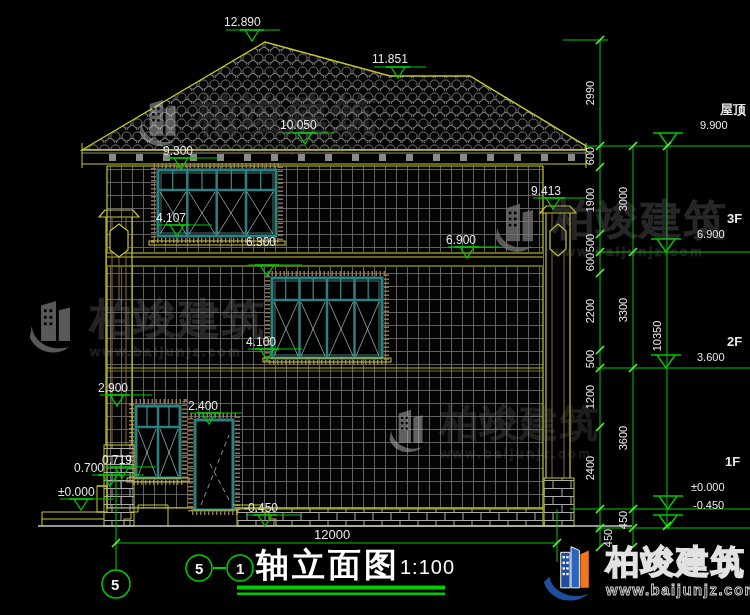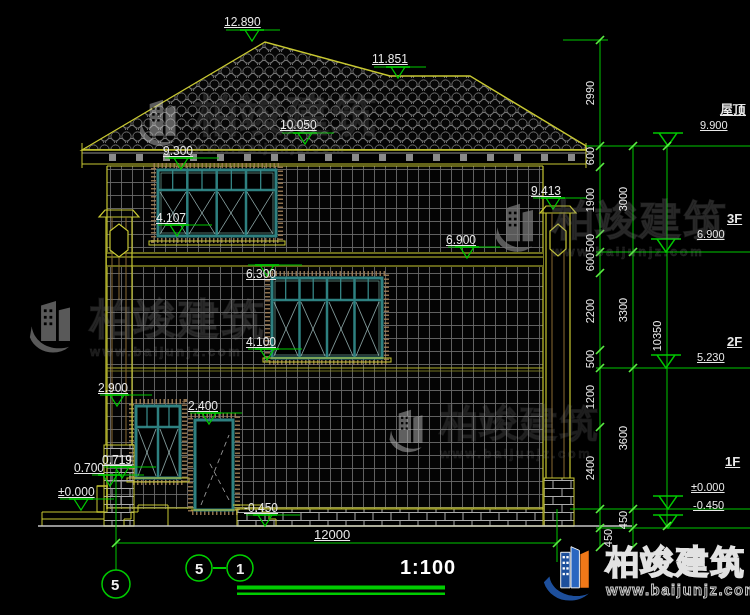--- a/index.html
+++ b/index.html
@@ -1,27 +1,27 @@
 <!DOCTYPE html>
 <html><head>
 <meta charset="utf-8">
 <style>
   html,body{margin:0;padding:0;background:#000;}
   #canvas{position:relative;width:750px;height:615px;background:#000;overflow:hidden;
           font-family:"Liberation Sans",sans-serif;}
   #linework{position:absolute;left:0;top:0;}
-  .lbl{position:absolute;color:#e9e9e9;font-size:12px;line-height:1;white-space:nowrap;text-decoration:underline;}
+  .lbl{position:absolute;color:#e9e9e9;font-size:12px;line-height:1;white-space:nowrap;}
   .lbl.cn{font-weight:bold;font-size:13px;margin-left:24px;}
   .lbl.lv{font-size:11px;}
   .rot{position:absolute;width:56px;height:14px;line-height:14px;text-align:center;
        color:#e9e9e9;font-size:11px;white-space:nowrap;
        transform:rotate(-90deg);transform-origin:center;}
   .bubble-num{position:absolute;color:#f0f0f0;font-weight:bold;font-size:15px;line-height:1;}
   .title-name{position:absolute;color:#fff;font-weight:bold;font-size:33px;line-height:1;letter-spacing:3px;}
-  .title-scale{position:absolute;color:#fff;font-weight:bold;font-size:20px;line-height:1;letter-spacing:1px;}
+  .title-scale{position:absolute;color:#fff;font-weight:normal;font-size:20px;line-height:1;letter-spacing:1px;}
   
   .wm{position:absolute;display:flex;align-items:center;gap:6px;pointer-events:none;}
   .wm-glyph{flex:0 0 auto;}
   .wm-brand{font-size:42px;font-weight:900;letter-spacing:2px;line-height:1.05;
             color:rgba(130,130,130,.22);-webkit-text-stroke:1.2px currentColor;}
   .wm-url{font-size:13px;font-weight:700;letter-spacing:2.5px;margin-top:2px;
           color:rgba(130,130,130,.22);-webkit-text-stroke:.8px currentColor;}
   .wm1{left:138px;top:92px;color:rgba(205,205,205,.75);opacity:.6;}
   .wm1 .wm-brand{font-size:44px;}
   .wm2{left:28px;top:296px;color:rgba(125,125,125,.95);opacity:.75;}
@@ -357,35 +357,35 @@
       </div>
 </div>
 
 <div class="lbl" style="left:224px;top:16px">12.890</div>
 <div class="lbl" style="left:372px;top:53px">11.851</div>
 <div class="lbl" style="left:280px;top:119px">10.050</div>
 <div class="lbl" style="left:163px;top:145px">9.300</div>
 <div class="lbl" style="left:156px;top:212px">4.107</div>
 <div class="lbl" style="left:531px;top:185px">9.413</div>
 <div class="lbl" style="left:446px;top:234px">6.900</div>
-<div class="lbl" style="left:246px;top:268px">6.300</div>
+<div class="lbl" style="left:246px;top:236px">6.300</div>
 <div class="lbl" style="left:246px;top:336px">4.100</div>
 <div class="lbl" style="left:98px;top:382px">2.900</div>
 <div class="lbl" style="left:188px;top:400px">2.400</div>
 <div class="lbl" style="left:102px;top:454px">0.719</div>
 <div class="lbl" style="left:74px;top:462px">0.700</div>
 <div class="lbl" style="left:58px;top:486px">±0.000</div>
 <div class="lbl" style="left:244px;top:502px">-0.450</div>
 
 <div class="lbl cn" style="left:696px;top:103px">屋顶</div>
 <div class="lbl lv" style="left:700px;top:120px">9.900</div>
 <div class="lbl cn" style="left:703px;top:212px">3F</div>
 <div class="lbl lv" style="left:697px;top:229px">6.900</div>
 <div class="lbl cn" style="left:703px;top:335px">2F</div>
-<div class="lbl lv" style="left:697px;top:352px">5.230</div>
+<div class="lbl lv" style="left:697px;top:352px">3.600</div>
 <div class="lbl cn" style="left:701px;top:455px">1F</div>
 <div class="lbl lv" style="left:691px;top:482px">±0.000</div>
 <div class="lbl lv" style="left:693px;top:500px">-0.450</div>
 
 <div class="rot" style="left:562px;top:86px">2990</div>
 <div class="rot" style="left:562px;top:149px">600</div>
 <div class="rot" style="left:562px;top:193px">1900</div>
 <div class="rot" style="left:562px;top:236px">500</div>
 <div class="rot" style="left:562px;top:255px">600</div>
 <div class="rot" style="left:562px;top:304px">2200</div>
@@ -398,20 +398,21 @@
 <div class="rot" style="left:595px;top:431px">3600</div>
 <div class="rot" style="left:595px;top:513px">450</div>
 <div class="rot" style="left:629px;top:329px">10350</div>
 
 <div class="lbl" style="left:314px;top:528px;font-size:13px">12000</div>
 
 <div class="bubble-num" style="left:111px;top:577px">5</div>
 
 <div class="bubble-num" style="left:195px;top:561px">5</div>
 <div class="bubble-num" style="left:236px;top:561px">1</div>
+<div class="title-name" style="left:256px;top:548px">轴立面图</div>
 <div class="title-scale" style="left:400px;top:557px">1:100</div>
 
 <div class="logo">
   <svg width="58" height="66" viewBox="0 0 62 68">
     <path d="M8,40 C10,56 32,66 50,58 C34,72 8,66 2,46 Z" fill="#1d4f9c"></path>
     <path d="M20,14 H30 V52 H20 Z" fill="#1d4f9c" stroke="#fff" stroke-width="1"></path>
     <path d="M31,8 L40,12 V52 H31 Z" fill="#2a66c0" stroke="#fff" stroke-width="1"></path>
     <path d="M41,16 L50,12 V52 H41 Z" fill="#f07818"></path>
     <g fill="#fff">
           <rect x="22" y="18" width="2.5" height="2.5"></rect>

